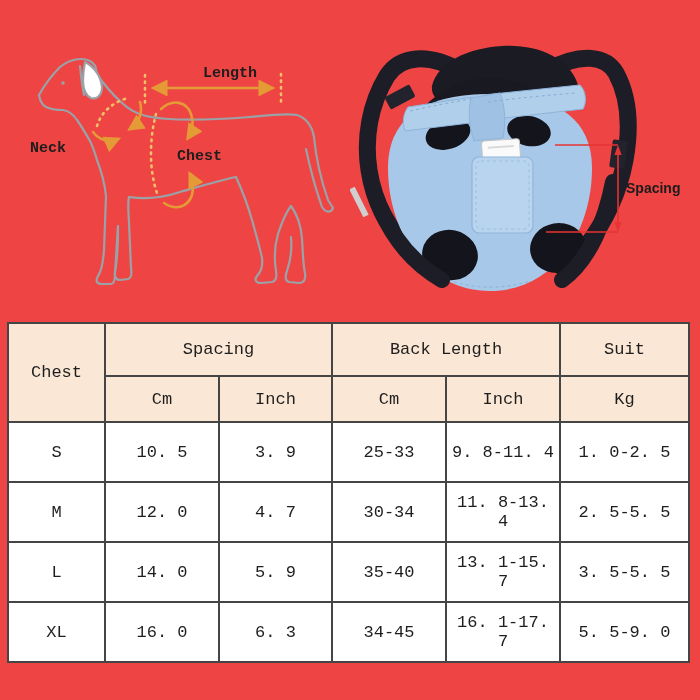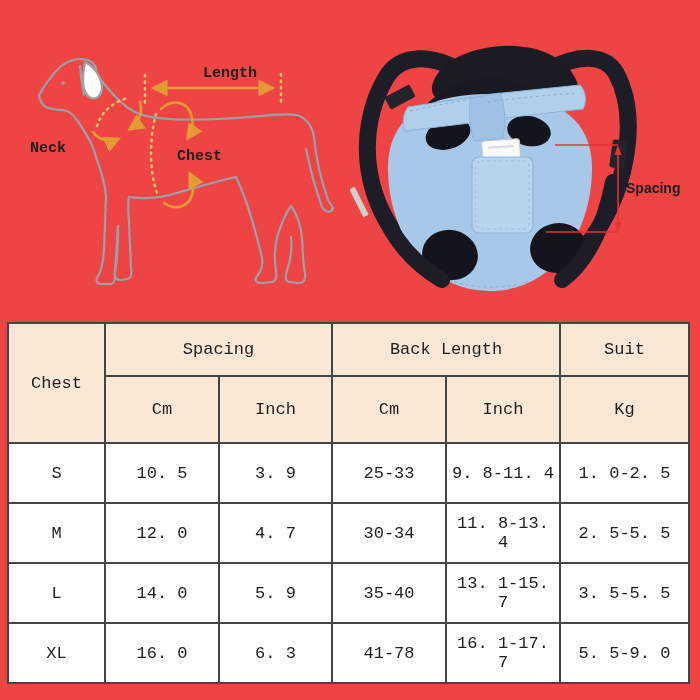--- a/index.html
+++ b/index.html
@@ -16,21 +16,21 @@
     position:absolute;left:7px;top:322px;width:681px;
     border-collapse:collapse;table-layout:fixed;
     font-family:"Liberation Mono",monospace;color:#1e1e1e;
   }
   .size-table th,.size-table td{
     border:2px solid #454545;text-align:center;vertical-align:middle;
     font-weight:normal;font-size:17px;padding:0;box-sizing:border-box;
   }
   .size-table thead th{background:#fbe7d5;}
   .size-table tr.h1 th{height:53px;}
-  .size-table tr.h2 th{height:67px;}
+  .size-table tr.h2 th{height:46px;}
   .size-table tbody td{height:60px;background:#ffffff;}
 </style>
 </head>
 <body>
 
 <div class="canvas">
 
   <svg class="fig fig-dog" width="360" height="300" viewBox="0 0 360 300">
     <defs>
       <marker id="mO" viewBox="0 0 10 10" refX="8" refY="5" markerWidth="6.5" markerHeight="6.5" orient="auto-start-reverse">
@@ -190,19 +190,19 @@
         <td>14. 0</td>
         <td>5. 9</td>
         <td>35-40</td>
         <td>13. 1-15. 7</td>
         <td>3. 5-5. 5</td>
       </tr>
       <tr>
         <td>XL</td>
         <td>16. 0</td>
         <td>6. 3</td>
-        <td>41-78</td>
+        <td>34-45</td>
         <td>16. 1-17. 7</td>
         <td>5. 5-9. 0</td>
       </tr>
     </tbody>
   </table>
 </div>
 
 </body></html>

